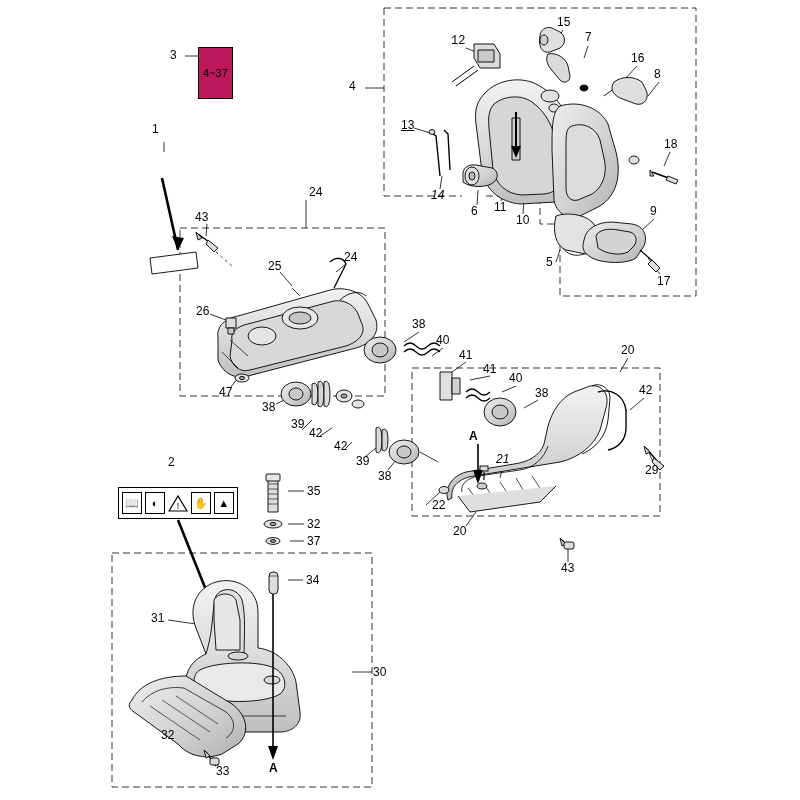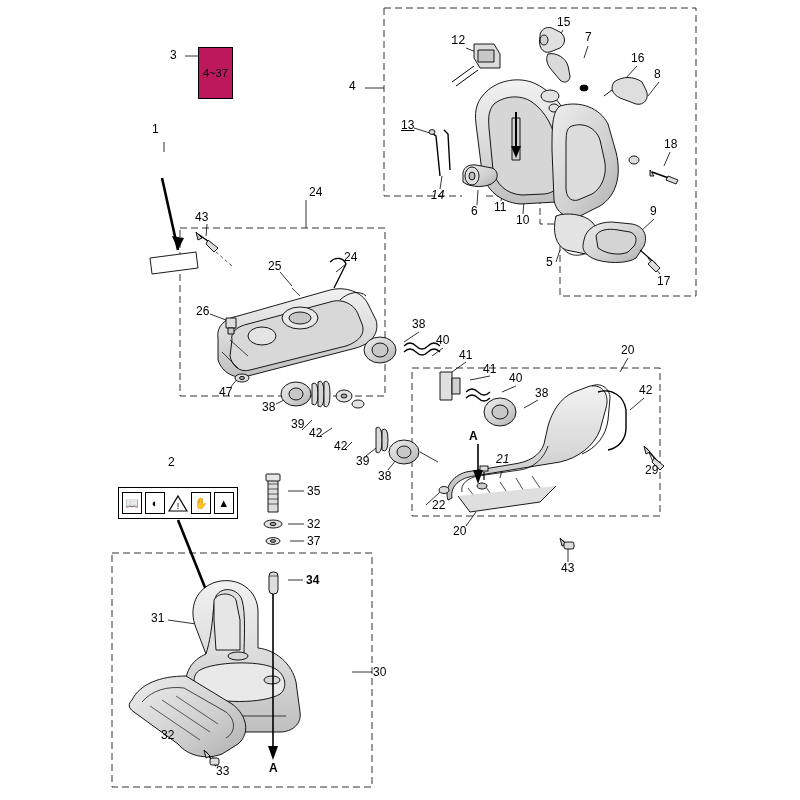--- a/index.html
+++ b/index.html
@@ -443,21 +443,21 @@
   <div class="callout" style="left:298px; top:186px;margin-left:11px;">24</div>
   <div class="callout" style="left:268px; top:260px;">25</div>
   <div class="callout" style="left:196px; top:305px;">26</div>
   <div class="callout" style="left:219px; top:386px;">47</div>
   <div class="callout" style="left:344px; top:251px;">24</div>
   <div class="callout" style="left:645px; top:464px;">29</div>
   <div class="callout" style="left:373px; top:666px;">30</div>
   <div class="callout" style="left:151px; top:612px;">31</div>
   <div class="callout" style="left:161px; top:729px;">32</div>
   <div class="callout" style="left:216px; top:765px;">33</div>
-  <div class="callout" style="left:306px; top:574px;font-weight:bold;">34</div>
+  <div class="callout" style="left:306px; top:574px;">34</div>
   <div class="callout" style="left:307px; top:485px;">35</div>
   <div class="callout" style="left:307px; top:518px;">32</div>
   <div class="callout" style="left:307px; top:535px;">37</div>
   <div class="callout" style="left:412px; top:318px;">38</div>
   <div class="callout" style="left:262px; top:401px;">38</div>
   <div class="callout" style="left:535px; top:387px;">38</div>
   <div class="callout" style="left:378px; top:470px;">38</div>
   <div class="callout" style="left:291px; top:418px;">39</div>
   <div class="callout" style="left:356px; top:455px;">39</div>
   <div class="callout" style="left:436px; top:334px;">40</div>

